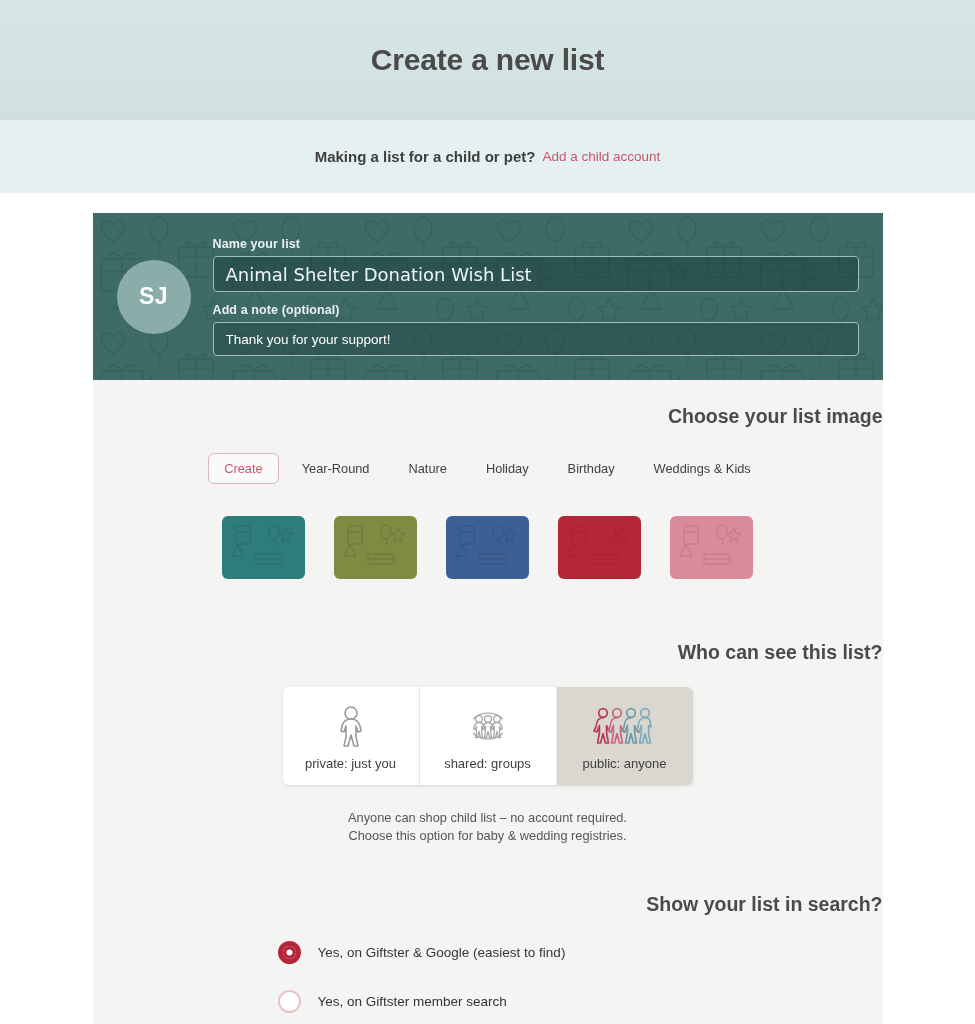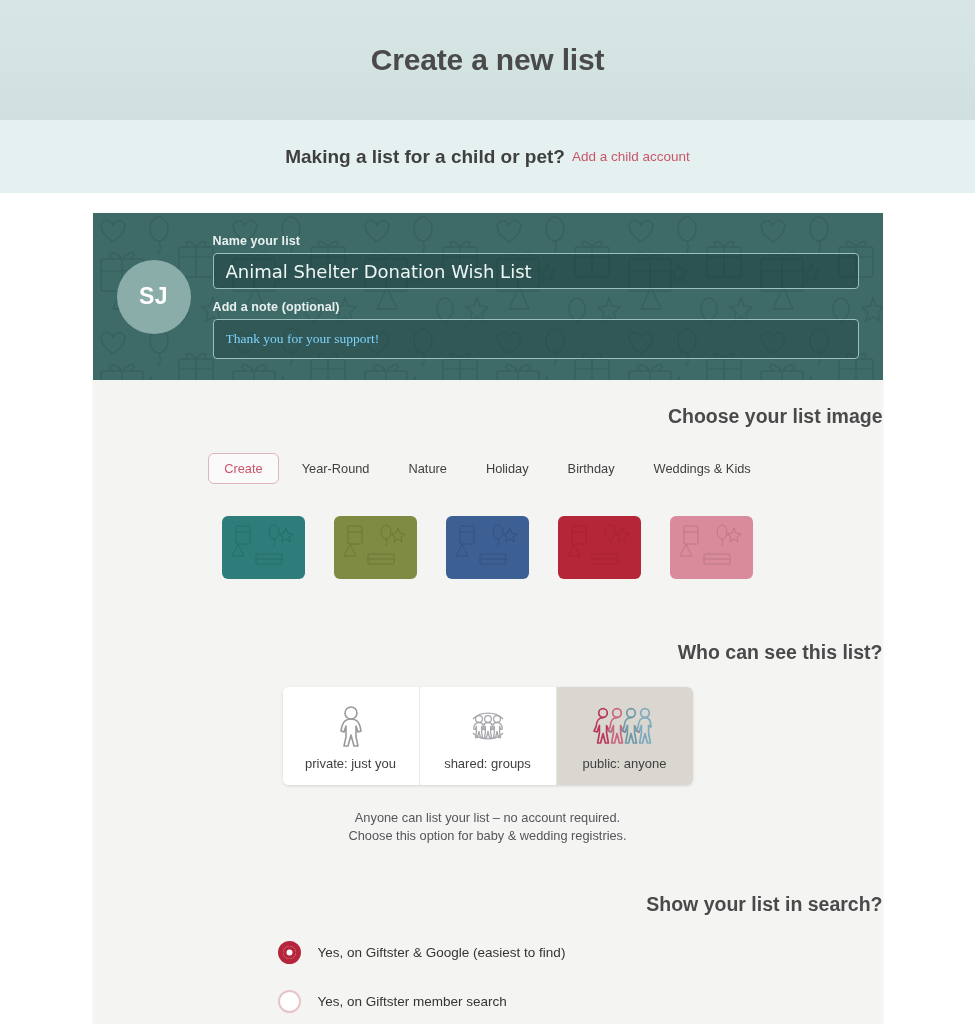--- a/index.html
+++ b/index.html
@@ -25,21 +25,21 @@
     letter-spacing: -0.2px;
   }
 
   .subbanner {
     height: 73px;
     background: #e5f1f0;
     display: flex; align-items: center; justify-content: center;
     gap: 7px;
   }
   .subbanner-text {
-    font-size: 19px; font-weight: bold; color: #3f3f3f;
+    font-size: 15px; font-weight: bold; color: #3f3f3f;
   }
   .subbanner-link {
     font-size: 13.5px; color: #c9556a; text-decoration: none; cursor: pointer;
   }
 
   
   .stage {
     background: #ffffff;
     height: 852px;
     padding-top: 20px;
@@ -99,26 +99,26 @@
     border-radius: 4px;
     color: #eef6f5;
     font-family: "DejaVu Sans", sans-serif;
     font-size: 18px;
     padding: 4px 12px;
     outline: none;
   }
   .note-wrap { margin-top: 11px; }
   .note-input {
     width: 100%;
-    height: 40px;
+    height: 34px;
     background: rgba(30,64,62,0.42);
     border: 1px solid #9cc0bc;
     border-radius: 4px;
-    color: #7dd3fc;
-    font-family: Liberation Serif, serif;
+    color: #ffffff;
+    font-family: Liberation Sans, sans-serif;
     font-size: 13.5px;
     padding: 0 12px;
     outline: none;
     resize: none;
     line-height: 32px;
   }
 
   
   .section-title {
     text-align: right;
@@ -453,21 +453,21 @@
                 </g>
               </g>
             </svg>
           </div>
           <div class="privacy-label">public: anyone</div>
         </div>
 
       </div>
 
       <div class="privacy-desc">
-        <div>Anyone can list your list – no account required.</div>
+        <div>Anyone can shop child list – no account required.</div>
         <div>Choose this option for baby &amp; wedding registries.</div>
       </div>
     </div>
 
     <div class="search-section">
       <div class="section-title">Show your list in search?</div>
 
       <div class="radios">
         <div class="radio-row">
           <span class="radio checked"></span>

